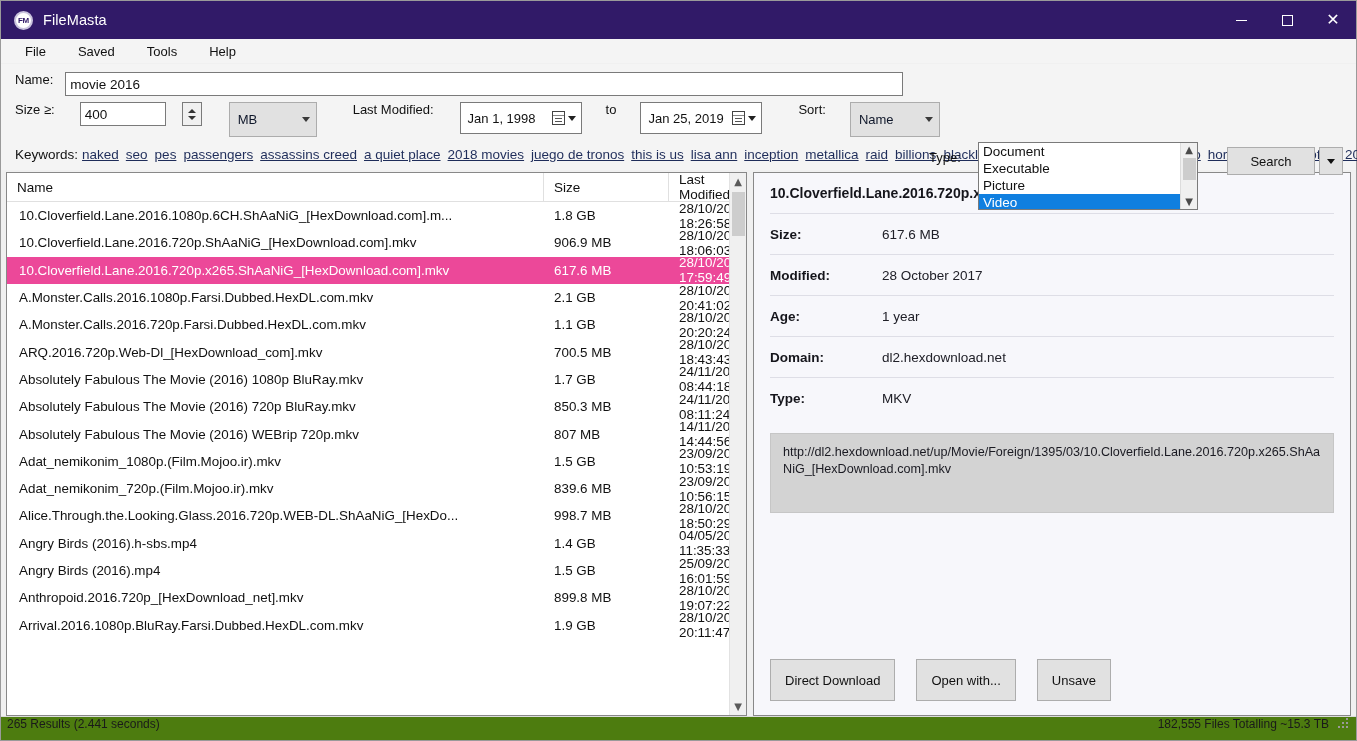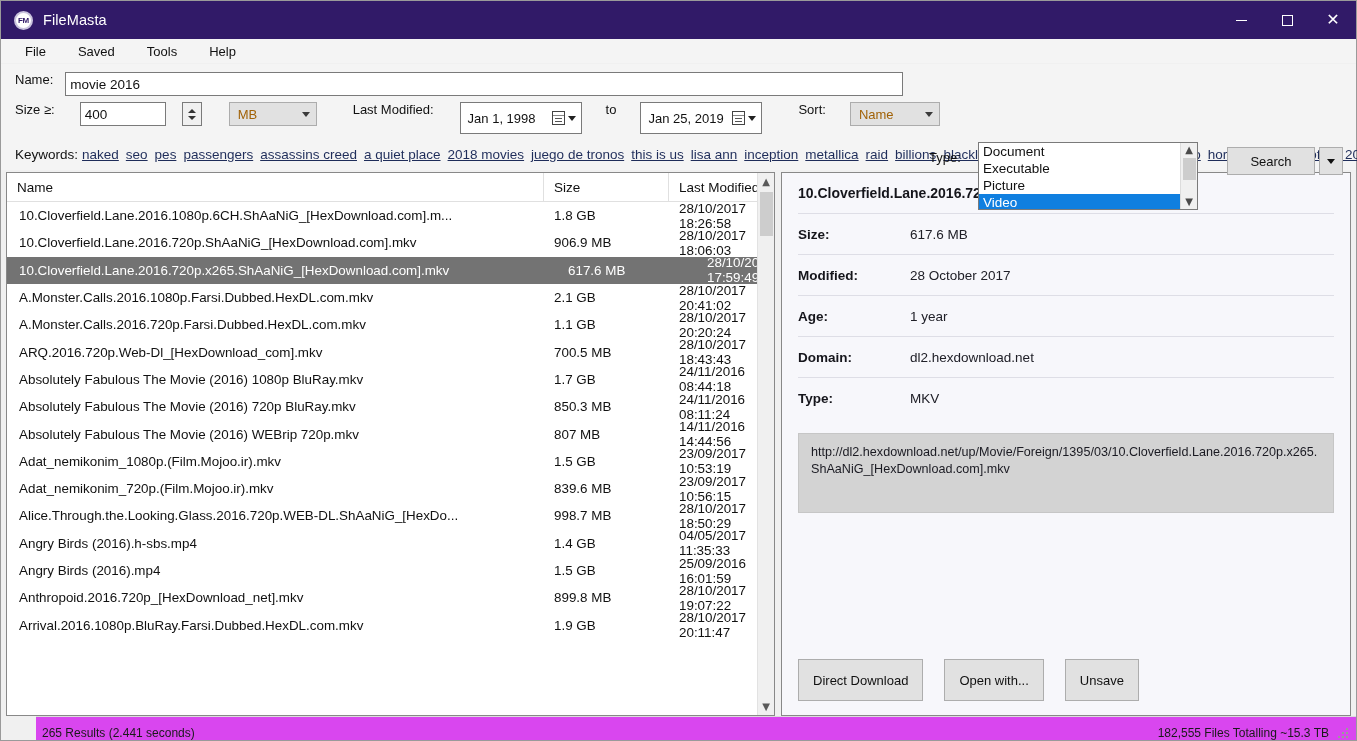--- a/index.html
+++ b/index.html
@@ -100,25 +100,25 @@
     justify-content: center; align-items: center;
   }
   .spin-up, .spin-dn {
     width: 0; height: 0; border-left: 4px solid transparent;
     border-right: 4px solid transparent;
   }
   .spin-up { border-bottom: 4px solid #333; margin-bottom: 3px; }
   .spin-dn { border-top: 4px solid #333; }
 
   .combo {
-    height: 24px;
+    height: 35px;
     background: #e1e1e1;
     border: 1px solid #acacac;
     display: flex; align-items: center;
-    font-size: 13px; color: #a16207;
+    font-size: 13px; color: #0f172a;
     padding: 0 6px 0 8px;
   }
   .combo .cv { flex: 1; }
   .chev {
     width: 0; height: 0;
     border-left: 4.5px solid transparent;
     border-right: 4.5px solid transparent;
     border-top: 5px solid #3a3a3a;
     margin-left: 8px;
   }
@@ -243,21 +243,21 @@
   .hc-name { width: 537px; }
   .hc-size { width: 125px; }
   .hc-mod  { flex: 1; border-right: none; }
 
   .list-body { flex: 1 1 auto; overflow: hidden; position: relative; }
   .frow {
     display: flex; align-items: center;
     height: 27.3px;
     font-size: 13.4px; color: #111;
   }
-  .frow.sel { background: #737373; color: #ffffff; gap: 14px; }
+  .frow.sel { background: #ec4899; color: #ffffff; }
   .c-name { width: 537px; padding-left: 12px; white-space: nowrap; overflow: hidden; }
   .c-size { width: 125px; padding-left: 10px; }
   .c-mod  { flex: 1; padding-left: 10px; }
 
   .list-sb {
     position: absolute; right: 0; top: 0; bottom: 0;
     width: 17px; background: #f0f0f0;
     border-left: 1px solid #e2e2e2;
     display: flex; flex-direction: column; align-items: center;
   }
@@ -306,25 +306,25 @@
     height: 42px;
     background: #e1e1e1; border: 1px solid #adadad;
     font-size: 13px; color: #111;
     display: flex; align-items: center; justify-content: center;
     padding: 0 14px; margin-right: 21px;
   }
 
   
   .statusbar {
     flex: 0 0 24px; height: 24px;
-    background: #d946ef;
+    background: #4d7c0f;
     border-top: 1px solid #dcdcdc;
-    display: flex; align-items: flex-end;
+    display: flex; align-items: flex-start;
     padding: 0 6px 0 6px;
-    font-size: 12px; color: #1a1a1a; margin-left: 35px;
+    font-size: 12px; color: #1a1a1a;
   }
   .status-right { margin-left: auto; }
   .grip {
     width: 13px; height: 13px; margin-left: 8px;
     background:
       radial-gradient(circle 1px at 2px 10px, #9a9a9a 99%, transparent 0),
       radial-gradient(circle 1px at 6px 10px, #9a9a9a 99%, transparent 0),
       radial-gradient(circle 1px at 10px 10px, #9a9a9a 99%, transparent 0),
       radial-gradient(circle 1px at 6px 6px, #9a9a9a 99%, transparent 0),
       radial-gradient(circle 1px at 10px 6px, #9a9a9a 99%, transparent 0),

